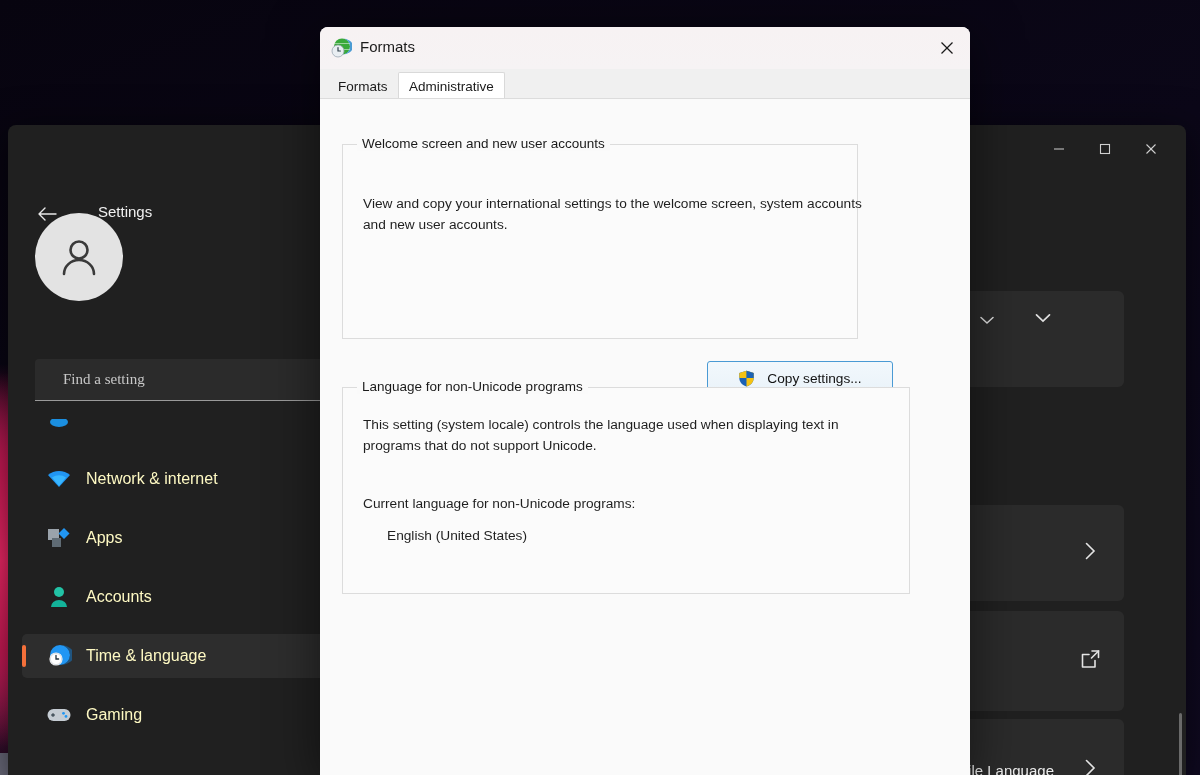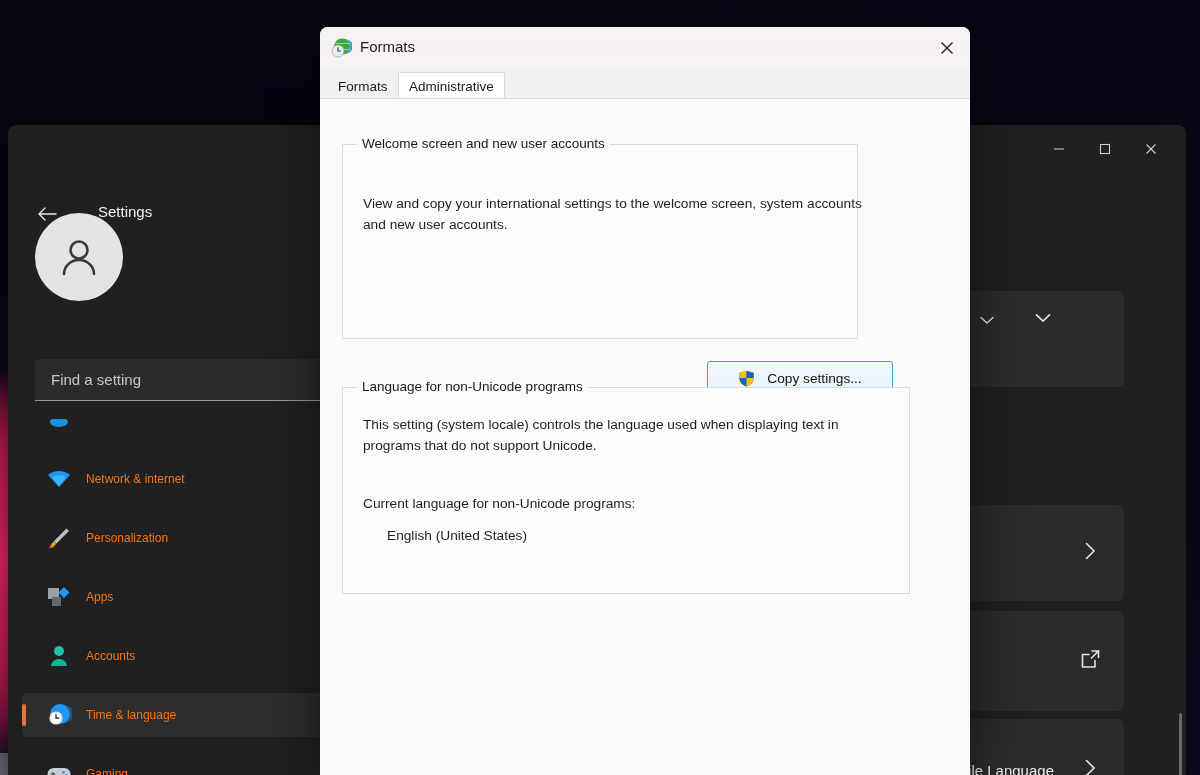--- a/index.html
+++ b/index.html
@@ -74,22 +74,23 @@
     width: 300px; height: 42px;
     background: #2b2b2b;
     border-bottom: 1px solid #9a9a9a;
     border-radius: 4px 4px 0 0;
     display: flex; align-items: center;
     padding-left: 16px;
   }
   #search-input {
     background: transparent; border: none; outline: none;
     color: #c8c8c8; font-size: 15px;
-    font-family: Liberation Sans, sans-serif;
+    font-family: Liberation Serif, serif;
     width: 250px;
+    margin-left: 12px;
   }
   #search-input::placeholder { color: #c8c8c8; }
 
   #nav-list {
     position: absolute; left: 14px; top: 246px; width: 316px;
   }
   .nav-item {
     position: relative;
     height: 44px; margin-bottom: 15px;
     display: flex; align-items: center;
@@ -101,21 +102,21 @@
     content: ""; position: absolute; left: 0; top: 11px;
     width: 4px; height: 22px; border-radius: 2px;
     background: #f4703a;
   }
   .nav-icon {
     position: absolute; left: 24px; top: 50%;
     transform: translateY(-50%);
     width: 26px; height: 26px;
     display: flex; align-items: center; justify-content: center;
   }
-  .nav-label { font-size: 12px; color: #f97316; }
+  .nav-label { font-size: 16px; color: #fef9c3; }
 
   
   #settings-content {
     position: absolute; left: 330px; top: 48px; right: 0; bottom: 0;
     background: #202020;
   }
   #card-dropdowns {
     position: absolute; left: 30px; top: 118px; right: 62px; height: 96px;
     background: #2b2b2b; border-radius: 6px;
   }
@@ -309,30 +310,20 @@
       <div class="nav-item">
         <span class="nav-icon">
           <svg width="26" height="22" viewBox="0 0 26 22">
             <path d="M2 7 A17 17 0 0 1 24 7 L13 19 Z" fill="#2196f3"></path>
             <path d="M6 9.5 A12 12 0 0 1 20 9.5 L13 18 Z" fill="#38b6ff"></path>
           </svg>
         </span>
         <span class="nav-label">Network &amp; internet</span>
       </div>
 
-      <div class="nav-item">
-        <span class="nav-icon">
-          <svg width="26" height="26" viewBox="0 0 26 26">
-            <path d="M20.5 3.5 L23 6 L10.5 18.5 L8 16 Z" fill="#b8bfc6"></path>
-            <path d="M8 16 L10.5 18.5 L7 22.5 L4.5 20 Z" fill="#f7941e"></path>
-            <path d="M4.5 20 L7 22.5 L3 23.5 Z" fill="#f15a24"></path>
-          </svg>
-        </span>
-        <span class="nav-label">Personalization</span>
-      </div>
 
       <div class="nav-item">
         <span class="nav-icon">
           <svg width="26" height="26" viewBox="0 0 26 26">
             <rect x="2" y="4" width="11" height="11" fill="#9aa3ab"></rect>
             <rect x="6" y="13" width="9" height="9" fill="#5f6b74"></rect>
             <path d="M18 3 L23.5 8.5 L18 14 L12.5 8.5 Z" fill="#2196f3"></path>
           </svg>
         </span>
         <span class="nav-label">Apps</span>

